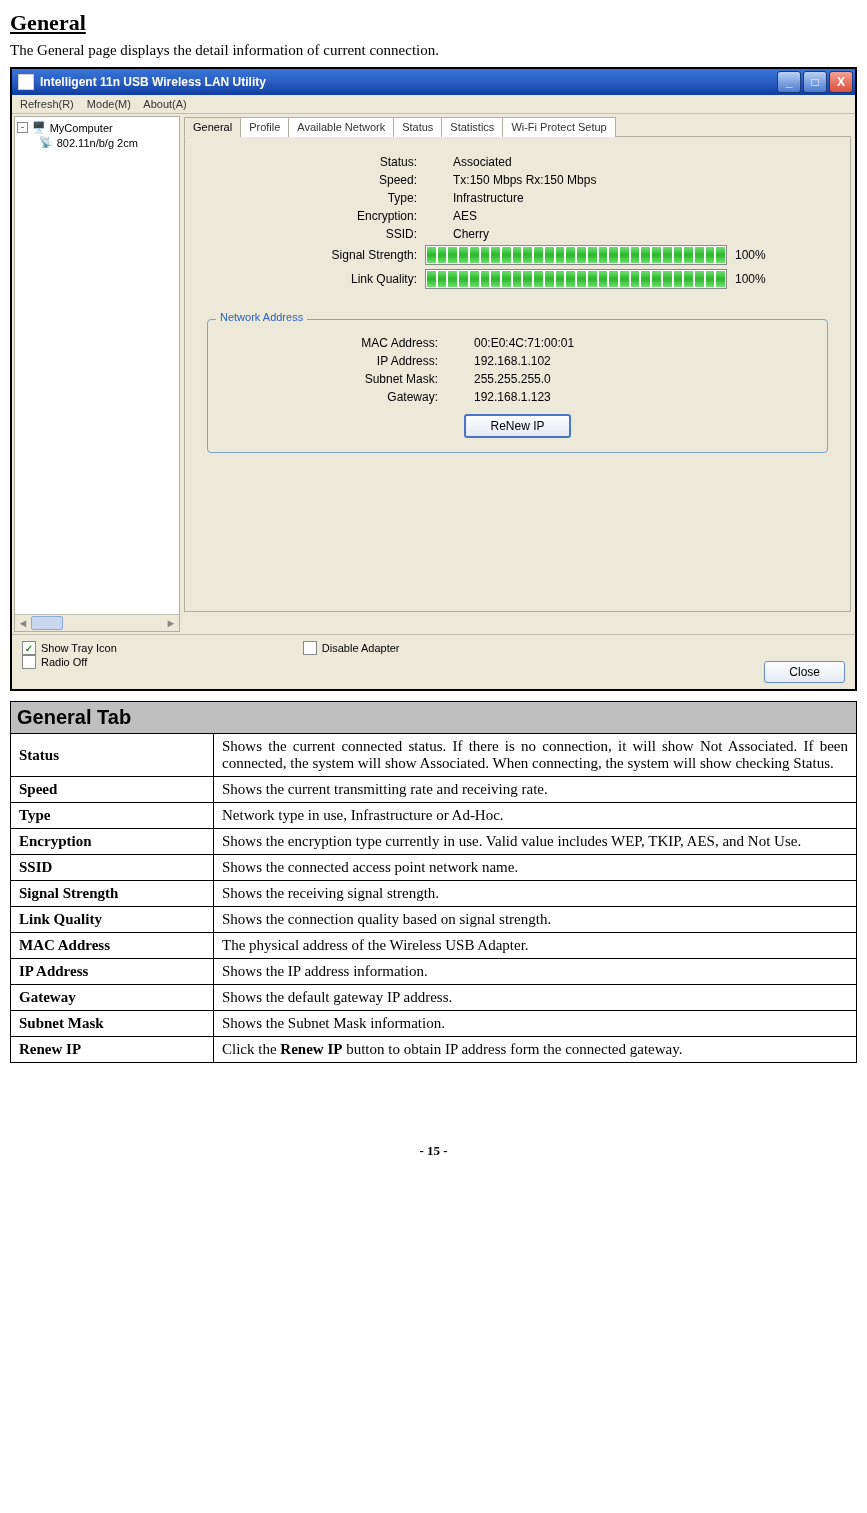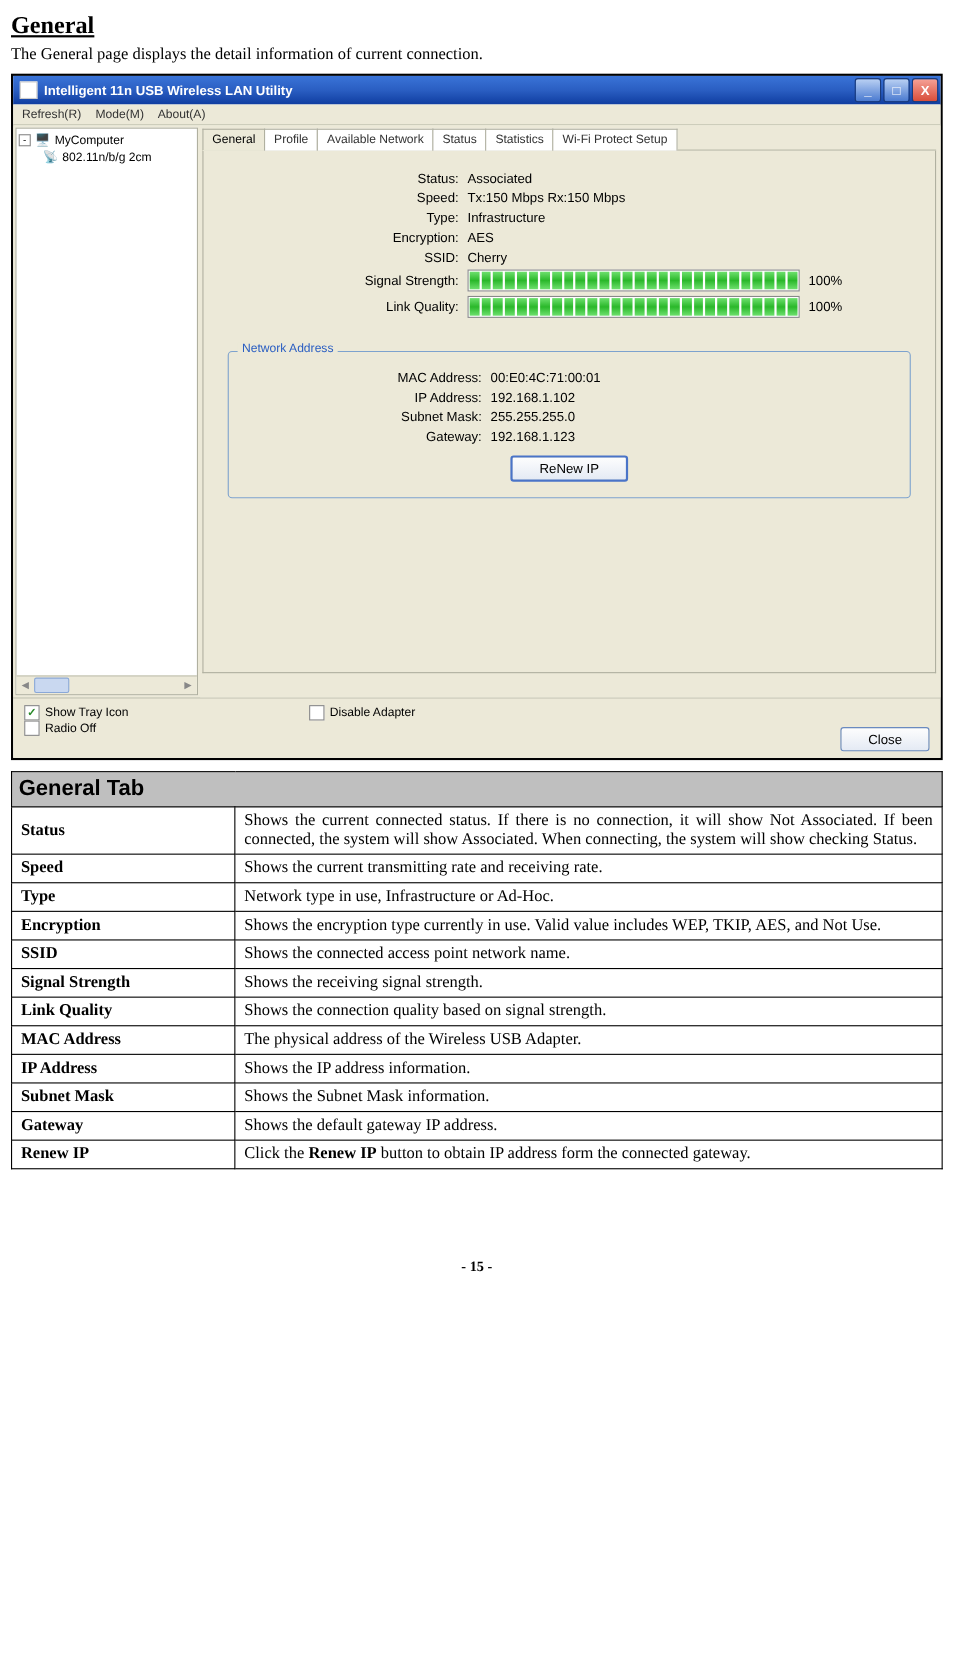--- a/index.html
+++ b/index.html
@@ -116,20 +116,21 @@
     border-top: none;
     padding: 14px 12px 20px 12px;
     background: #ece9d8;
     min-height: 440px;
   }
   .kv-row {
     display: flex;
     font-size: 12px;
     margin: 4px 0;
     align-items: center;
+    gap: 28px;
   }
   .kv-label {
     width: 220px;
     text-align: right;
     padding-right: 8px;
     color: #000;
   }
   .kv-val { flex:1; text-align:left; }
   .bar-row { display:flex; align-items:center; margin:4px 0;}
   .bar-label { width:220px; text-align:right; padding-right:8px;}
@@ -389,21 +390,21 @@
     <div>
       <div class="chk">
           <span class="box">✓</span>
           <span>Show Tray Icon</span>
         </div><br>
       <div class="chk">
           <span class="box"></span>
           <span>Radio Off</span>
         </div>
     </div>
-    <div style="margin-left:82px;padding-left:12px;">
+    <div style="margin-left:104px;padding-left:12px;">
       <div class="chk">
           <span class="box"></span>
           <span>Disable Adapter</span>
         </div>
     </div>
     <div class="right">
       <span class="btn">Close</span>
     </div>
   </div>
 </div>
@@ -445,27 +446,27 @@
       </tr>
       <tr>
         <td class="label">MAC Address</td>
         <td>The physical address of the Wireless USB Adapter.</td>
       </tr>
       <tr>
         <td class="label">IP Address</td>
         <td>Shows the IP address information.</td>
       </tr>
       <tr>
+        <td class="label">Gateway</td>
+        <td>Shows the default gateway IP address.</td>
+      </tr>
+      <tr>
         <td class="label">Subnet Mask</td>
         <td>Shows the Subnet Mask information.</td>
       </tr>
       <tr>
-        <td class="label">Gateway</td>
-        <td>Shows the default gateway IP address.</td>
-      </tr>
-      <tr>
         <td class="label">Renew IP</td>
         <td>Click the <b>Renew IP</b> button to obtain IP address form the connected gateway.</td>
       </tr>
     </tbody>
 </table>
 
 <div class="pagenum">- 15 -</div>
 
 </body></html>

